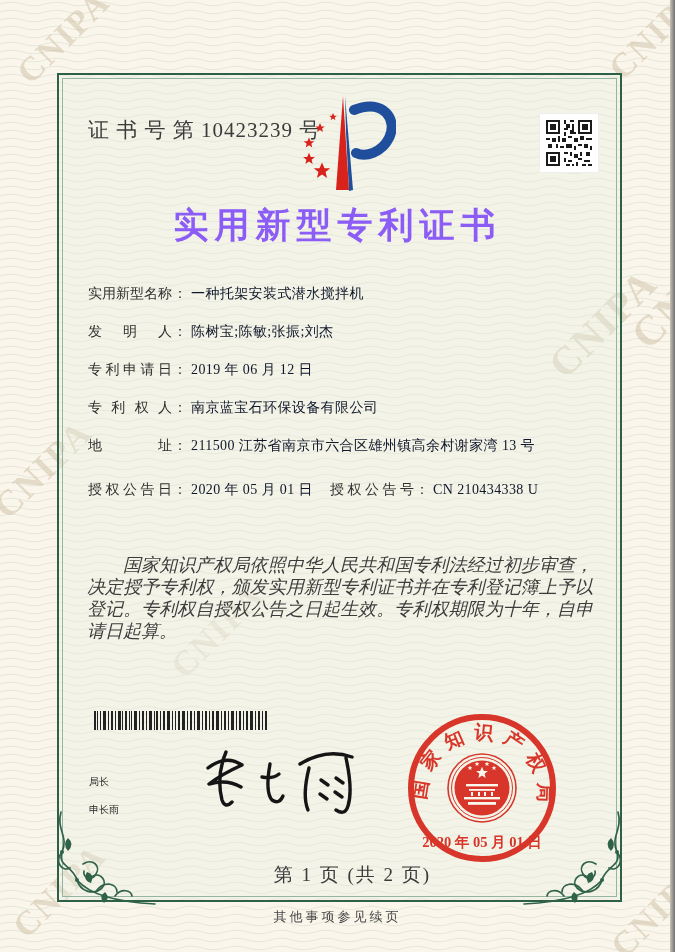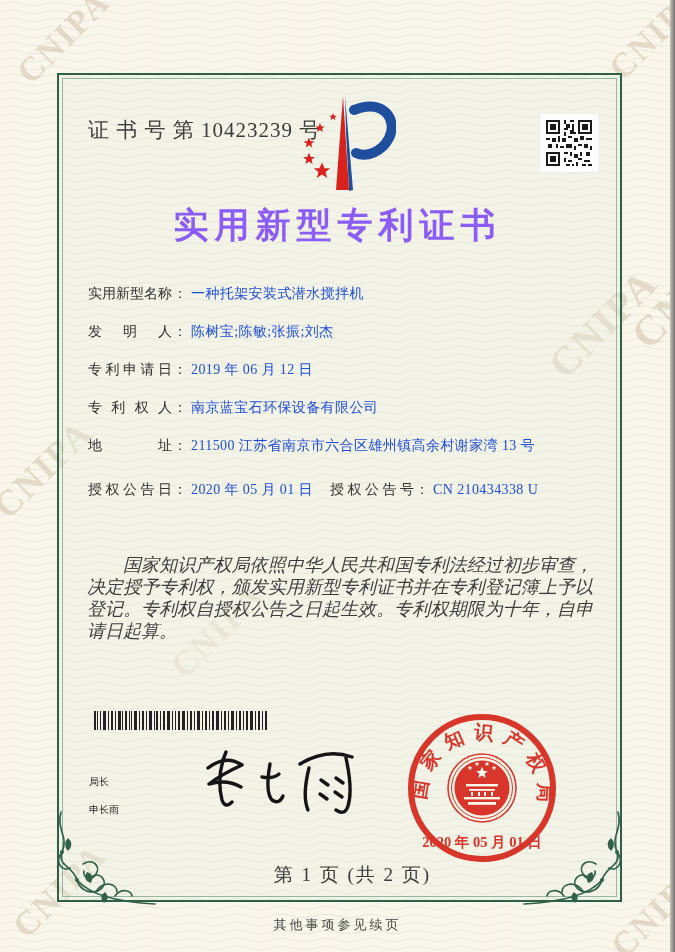--- a/index.html
+++ b/index.html
@@ -35,34 +35,34 @@
   .qr{position:absolute;left:540px;top:114px;width:58px;height:58px;background:#fff;
       box-shadow:0 0 0 1px #eee;}
   .doc-title{position:absolute;left:57px;top:202px;width:561px;text-align:center;
              font-size:35px;font-weight:bold;letter-spacing:6px;color:#8b5cf6;}
   .fields{position:absolute;left:88px;top:284px;width:505px;font-size:14px;color:#333;}
   .frow{height:38px;line-height:20px;position:relative;white-space:nowrap;}
   .frow.last{margin-top:6px;}
   .lab{display:inline-block;width:84px;text-align:justify;text-align-last:justify;
        vertical-align:top;color:#303030;}
   .colon{display:inline-block;margin:0 4px 0 1px;}
-  .val{letter-spacing:0.4px;color:#1d4ed8;}
+  .val{letter-spacing:0.4px;color:#0f172a;}
   .gazette{position:absolute;left:242px;top:0;}
   .paras{position:absolute;left:87px;top:554px;width:506px;font-size:18px;
          line-height:22px;text-align:justify;color:#3c3c3c;font-style:italic;}
   .paras p{margin:0;text-indent:2em;}
   .barcode{position:absolute;left:94px;top:711px;}
   .signer{position:absolute;left:89px;top:768px;font-size:10px;line-height:28px;
           font-family:"Liberation Sans",sans-serif;color:#222;}
   .sig{position:absolute;left:196px;top:740px;}
   .seal{position:absolute;left:400px;top:706px;opacity:0.93;}
   .pagenum{position:absolute;left:72px;top:862px;width:561px;text-align:center;
            font-size:19px;letter-spacing:2px;color:#3a3a3a;}
   .footnote{position:absolute;left:0;top:908px;width:675px;text-align:center;
-            font-size:13px;letter-spacing:3px;color:#474747;margin-top:8px;}
+            font-size:13px;letter-spacing:3px;color:#474747;}
 </style>
 </head>
 <body>
 
 <div class="page">
 
   <svg class="waves" width="675" height="952">
     <defs>
       <pattern id="wv" width="90" height="8" patternUnits="userSpaceOnUse">
         <path d="M0,4 Q11,0.5 22.5,4 T45,4 T67.5,4 T90,4" fill="none" stroke="#7da287" stroke-opacity="0.22" stroke-width="0.8"></path>

